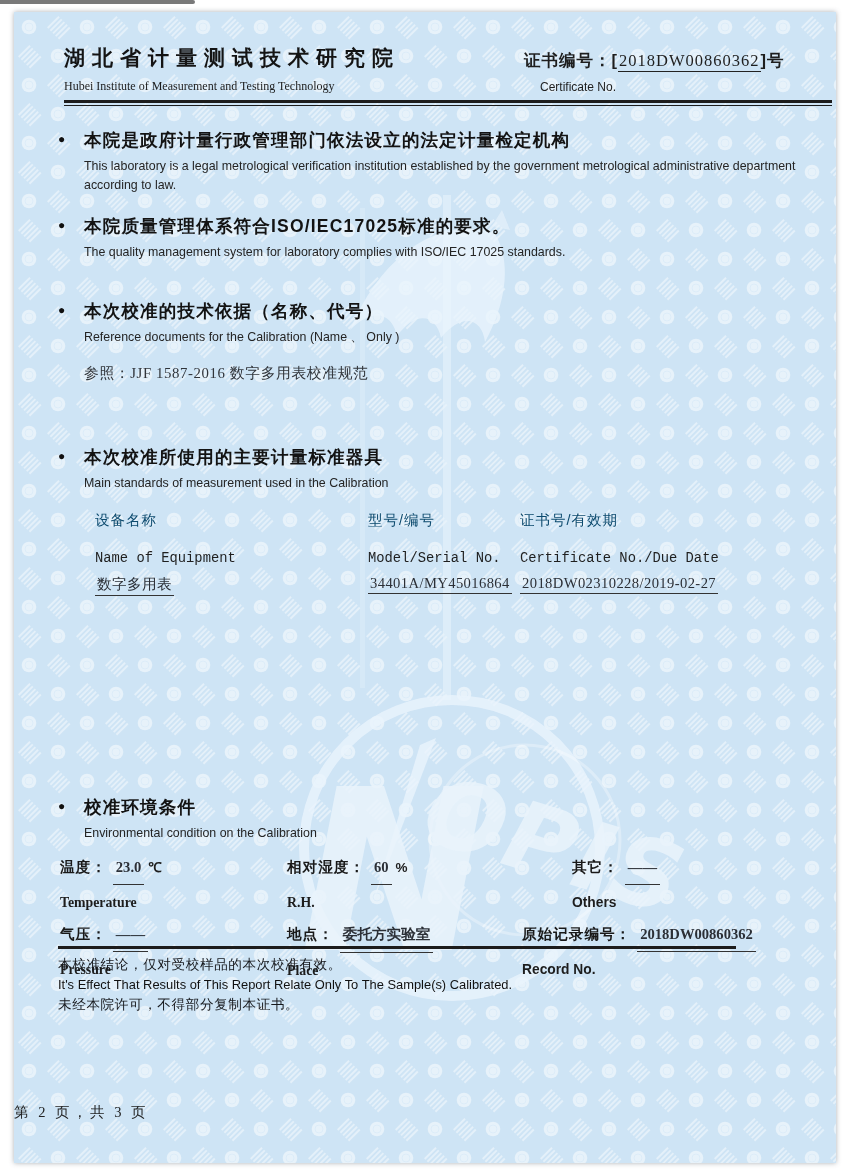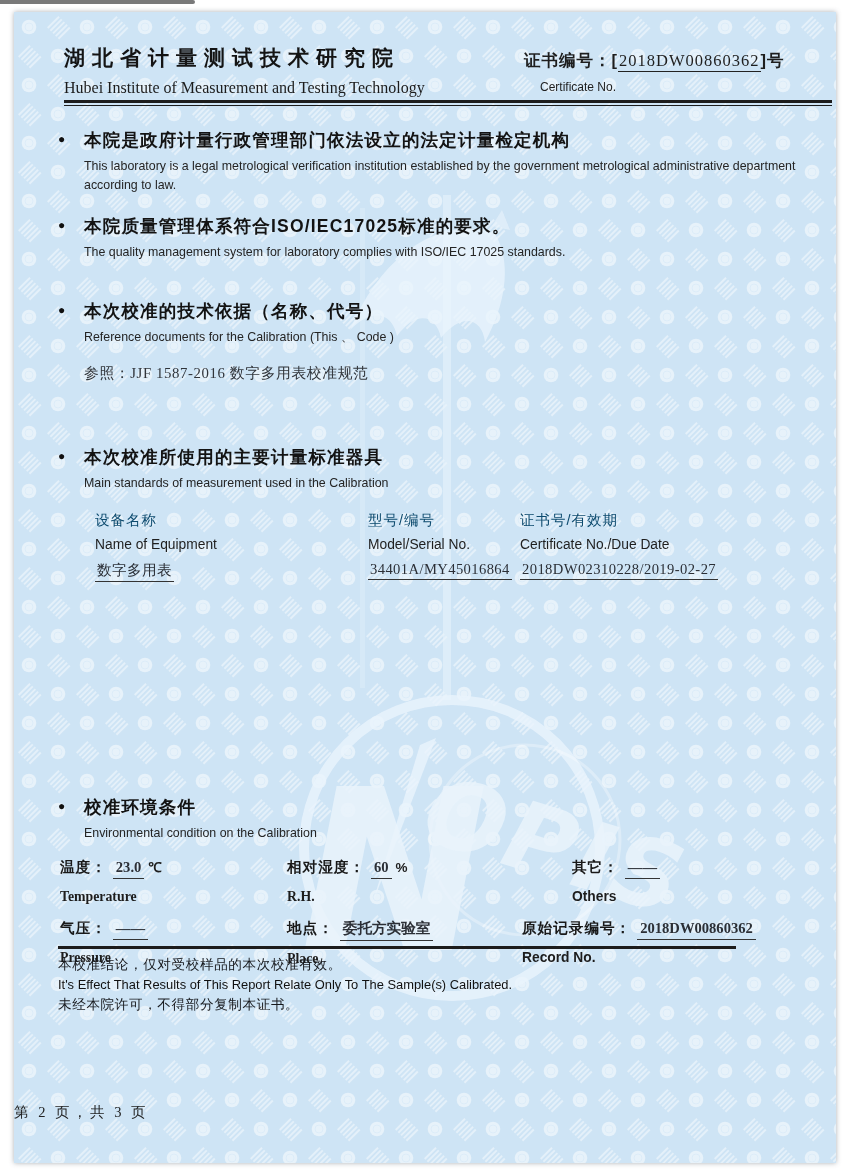--- a/index.html
+++ b/index.html
@@ -9,21 +9,21 @@
   .page { position:absolute; top:12px; left:14px; right:14px; bottom:6px;
           background:#cee4f5; box-shadow:0 0 5px rgba(70,80,90,.45); overflow:hidden; }
   .scan-edge { position:absolute; top:0; left:0; width:195px; height:4px;
                background:#4c4c4c; opacity:.75; border-radius:0 2px 2px 0; }
   svg.bg { position:absolute; inset:0; width:100%; height:100%; z-index:0; }
   .content { position:absolute; inset:0; z-index:2; color:#1e1e1e; }
 
   
   .header { position:absolute; top:32px; left:50px; right:18px; }
   .org-cn { font-size:21px; font-weight:700; letter-spacing:7px; color:#141414; }
-  .org-en { font-size:16px; margin-top:7px; color:#1c1c1c; font-family:"Liberation Serif", serif; }
+  .org-en { font-size:12px; margin-top:7px; color:#1c1c1c; font-family:"Liberation Serif", serif; }
   .cert-box { position:absolute; top:6px; left:460px; }
   .cert-line { font-size:16.5px; font-weight:600; letter-spacing:1px; white-space:nowrap; }
   .cert-no { font-family:"Liberation Serif", serif; font-weight:400; border-bottom:1.4px solid #222; padding:0 1px 1px; }
   .cert-en { font-size:12px; margin:8px 0 0 16px; }
   .rule1 { position:absolute; top:88px; left:50px; right:4px; height:6px;
            border-top:3.4px solid #1d1d1d; border-bottom:1.2px solid #1d1d1d; }
 
   
   .section { position:absolute; left:44px; right:16px; }
   .sec-head { display:flex; align-items:flex-start; }
@@ -31,31 +31,31 @@
   .sec-title { font-size:17.5px; font-weight:600; letter-spacing:1.2px; color:#131313; }
   .sec-en { margin:5px 0 0 26px; font-size:12.4px; line-height:1.55; color:#242424; max-width:720px; }
   .sec0 { top:116px; } .sec1 { top:202px; } .sec2 { top:287px; }
   .sec3 { top:433px; } .sec4 { top:783px; }
   .reference { margin:17px 0 0 26px; font-family:"Liberation Serif", serif;
                font-size:14.8px; letter-spacing:.6px; color:#30343a; }
 
   
   .std-table { margin:18px 0 0 37px; display:grid; grid-template-columns:273px 152px auto; }
   .std-cn { font-size:14.5px; letter-spacing:1px; color:#0c4a6e; }
-  .std-en { margin-top:7px; font-family:Liberation Sans, sans-serif; font-size:13.8px; color:#1f1f1f; }
+  .std-en { margin-top:21px; font-family:Liberation Mono, monospace; font-size:13.8px; color:#1f1f1f; }
   .std-val { display:inline-block; margin-top:9px; font-family:"Liberation Serif", serif;
              font-size:14.6px; letter-spacing:.4px; color:#2b2f36;
              border-bottom:1.3px solid #333; padding:0 2px 1px;text-align:center; }
 
   
   .env-grid { margin:15px 0 0 2px; display:grid; grid-template-columns:227px 235px auto; row-gap:14px;font-weight:bold; }
   .env-cell .line1 { display:flex; align-items:baseline; font-size:14.6px; }
   .env-label { letter-spacing:1px; color:#191919; white-space:nowrap; }
   .env-val { font-family:"Liberation Serif", serif; color:#2b2f36;
-             border-bottom:1.3px solid #333; padding:0 3px 2px; margin-left:6px; white-space:nowrap; }
+             border-bottom:1.3px solid #333; padding:0 3px 8px; margin-left:6px; white-space:nowrap; }
   .env-unit { margin-left:4px; font-size:13.5px; }
   .env-en { margin-top:10px; font-size:13.8px; color:#1d1d1d; }
   .serif-en { font-family:"Liberation Serif", serif; }
   .cell-others { padding-left:50px; }
 
   .rule2 { position:absolute; top:934px; left:44px; width:678px; height:3px; background:#1c1c1c; }
   .notes { position:absolute; top:943px; left:44px; right:40px; line-height:1.5; }
   .note-cn { font-size:13.6px; letter-spacing:.6px; color:#16181c; }
   .note-en { font-size:12.9px; color:#111; }
   .page-num { position:absolute; top:1091px; left:0; right:0; text-align:left;
@@ -138,21 +138,21 @@
           <span class="sec-title">本院质量管理体系符合ISO/IEC17025标准的要求。</span>
         </div>
         <div class="sec-en">The quality management system for laboratory complies with ISO/IEC 17025 standards.</div>
       </div>
 
       <div class="section sec2">
         <div class="sec-head">
           <span class="bullet">●</span>
           <span class="sec-title">本次校准的技术依据（名称、代号）</span>
         </div>
-        <div class="sec-en">Reference documents for the Calibration (This 、 Code )</div>
+        <div class="sec-en">Reference documents for the Calibration (Name 、 Only )</div>
         <div class="reference">参照：JJF 1587-2016 数字多用表校准规范</div>
       </div>
 
       <div class="section sec3">
         <div class="sec-head">
           <span class="bullet">●</span>
           <span class="sec-title">本次校准所使用的主要计量标准器具</span>
         </div>
         <div class="sec-en">Main standards of measurement used in the Calibration</div>
 

